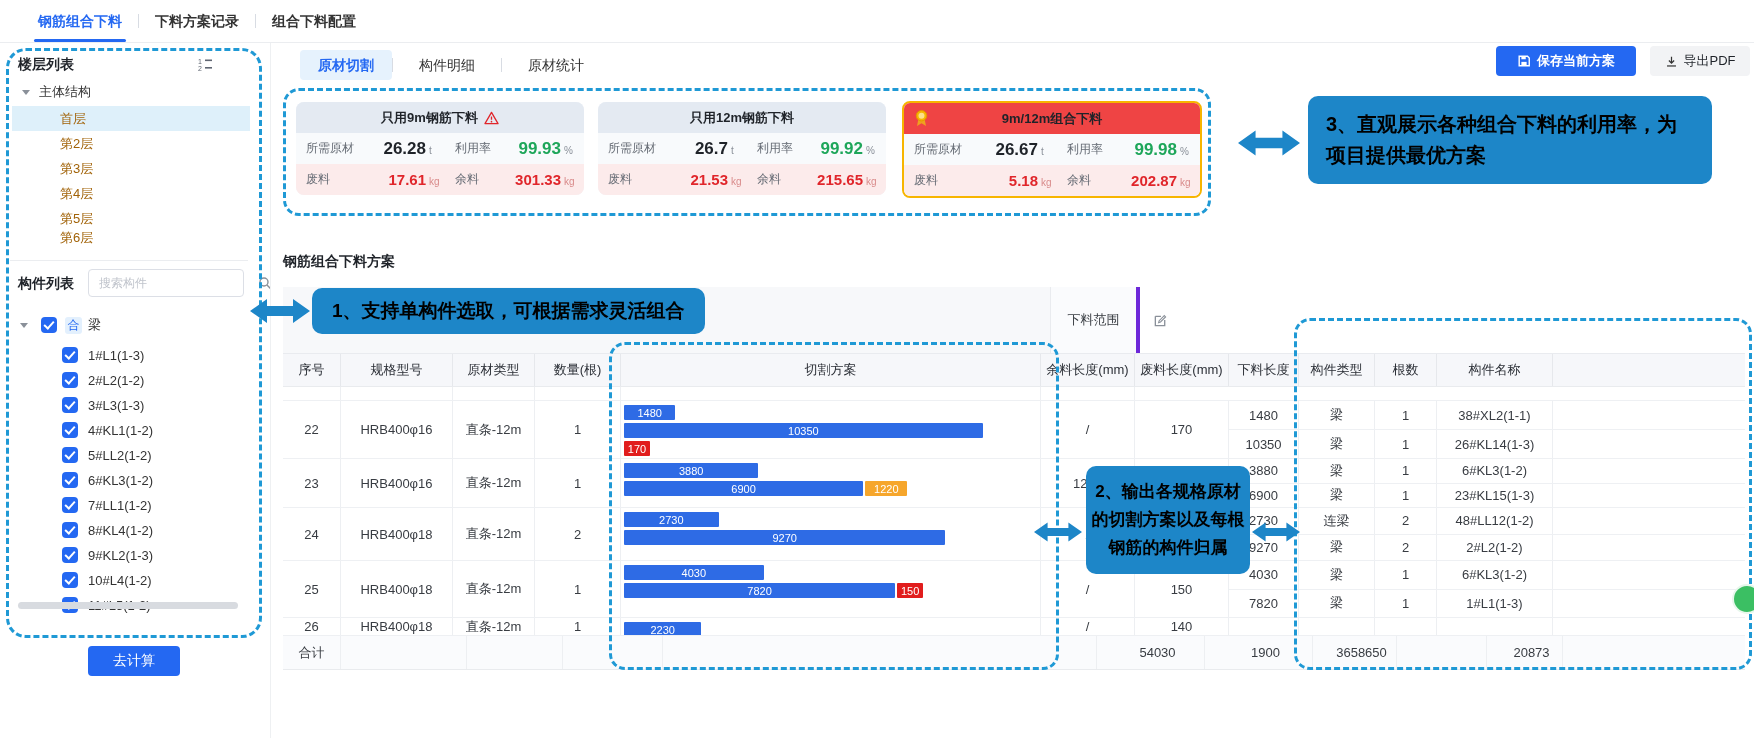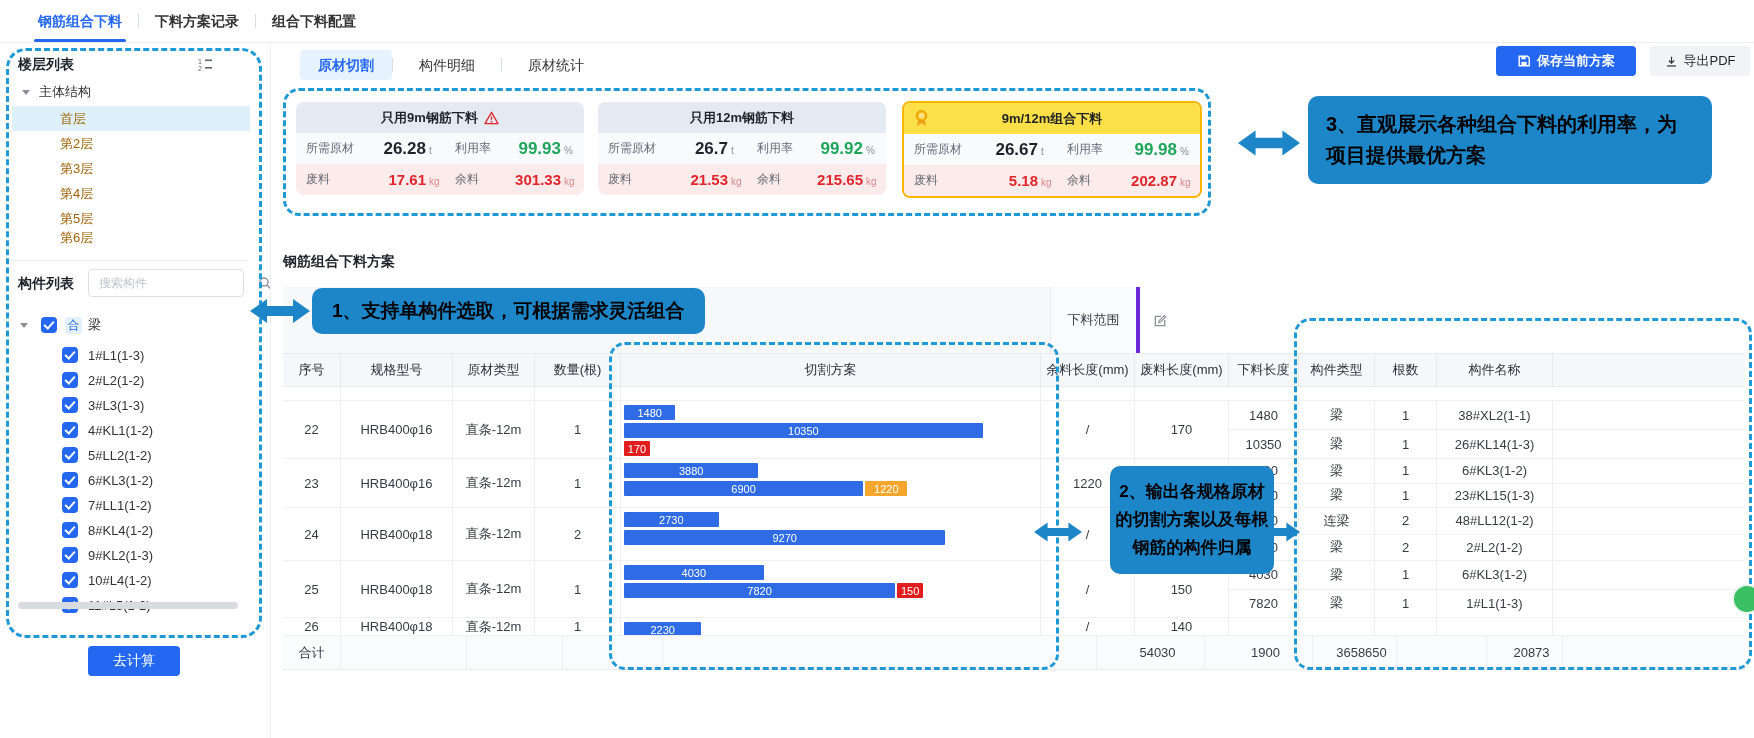--- a/index.html
+++ b/index.html
@@ -43,36 +43,36 @@
   .mtab.active{background:#e6f2fd;color:var(--accent);font-weight:bold;border-radius:4px;padding:0 18px;}
   .msep{width:1px;height:14px;background:#d8dce3;}
   .actbtn{position:absolute;top:46px;height:30px;border:0;border-radius:4px;font-size:13px;font-family:inherit;display:flex;align-items:center;justify-content:center;gap:6px;cursor:pointer;box-sizing:border-box;}
   .savebtn{left:1496px;width:140px;background:var(--accent);color:#fff;font-weight:bold;}
   .exportbtn{left:1650px;width:100px;background:#f2f3f5;color:#1f2329;}
   
   .dashbox{position:absolute;border:3px dashed var(--dash);border-radius:16px;pointer-events:none;z-index:55;}
   .card{position:absolute;top:102px;width:288px;background:#f1f4f9;border-radius:8px;overflow:hidden;}
   .card.best{border:2px solid var(--best);background:#fff;top:101px;width:296px;}
   .card-header{height:31px;background:#e4eaf2;display:flex;align-items:center;justify-content:center;gap:6px;font-size:13px;font-weight:bold;color:#1f2329;position:relative;}
-  .card.best .card-header{background:#fde047;}
+  .card.best .card-header{background:#ef4444;}
   .medal{position:absolute;left:10px;top:6px;}
   .card-row{height:31px;display:flex;align-items:center;font-size:12px;color:#646a73;background:#f8fafc;}
   .card-row.pink{background:#fcebeb;}
   .cl{width:62px;padding-left:10px;flex:none;}
   .cl2{width:48px;padding-left:6px;flex:none;}
   .cv{flex:1;text-align:right;font-size:17px;font-weight:bold;color:#1f2329;}
   .cv.green{color:var(--green);}
   .cv.red{font-size:15px;color:var(--red);}
   .cu{width:18px;font-size:10px;color:#8a9099;padding:4px 2px 0 3px;flex:none;}
   .card-row.pink .cu{color:#d98b8b;}
   
   .callout{position:absolute;background:var(--callout);color:#000000;font-weight:bold;border-radius:10px;z-index:70;box-sizing:border-box;}
   .arrow{position:absolute;z-index:70;}
   #callout1{left:312px;top:288px;height:46px;line-height:46px;padding:0 20px;font-size:19px;white-space:nowrap;}
-  #callout2{left:1086px;top:466px;width:164px;padding:12px 4px;font-size:17px;line-height:1.65;text-align:center;margin-left:24px;}
+  #callout2{left:1086px;top:466px;width:164px;padding:12px 4px;font-size:17px;line-height:1.65;text-align:center;}
   #callout3{left:1308px;top:96px;width:404px;padding:13px 18px;font-size:20px;line-height:1.55;}
   
   .sectitle{position:absolute;left:283px;top:253px;font-size:14px;font-weight:bold;color:#1f2329;}
   .table{position:absolute;left:283px;top:287px;width:1462px;font-size:13px;}
   .rangerow{display:flex;height:67px;border-bottom:1px solid #e9ebef;box-sizing:border-box;}
   .rspacer{width:767px;background:#f7f8fa;border-right:1px solid #e9ebef;flex:none;}
   .rlabel{width:85px;background:#fafbfd;border-right:4px solid #6d28d9;display:flex;align-items:center;justify-content:center;color:#383c42;flex:none;}
   .rtext{flex:1;display:flex;flex-direction:column;justify-content:center;font-size:14px;color:#383c42;line-height:1.6;padding:0 6px;}
   .rtext .l1{text-align:right;padding-right:34px;}
   .rtext .l2{text-align:left;padding-left:8px;}

